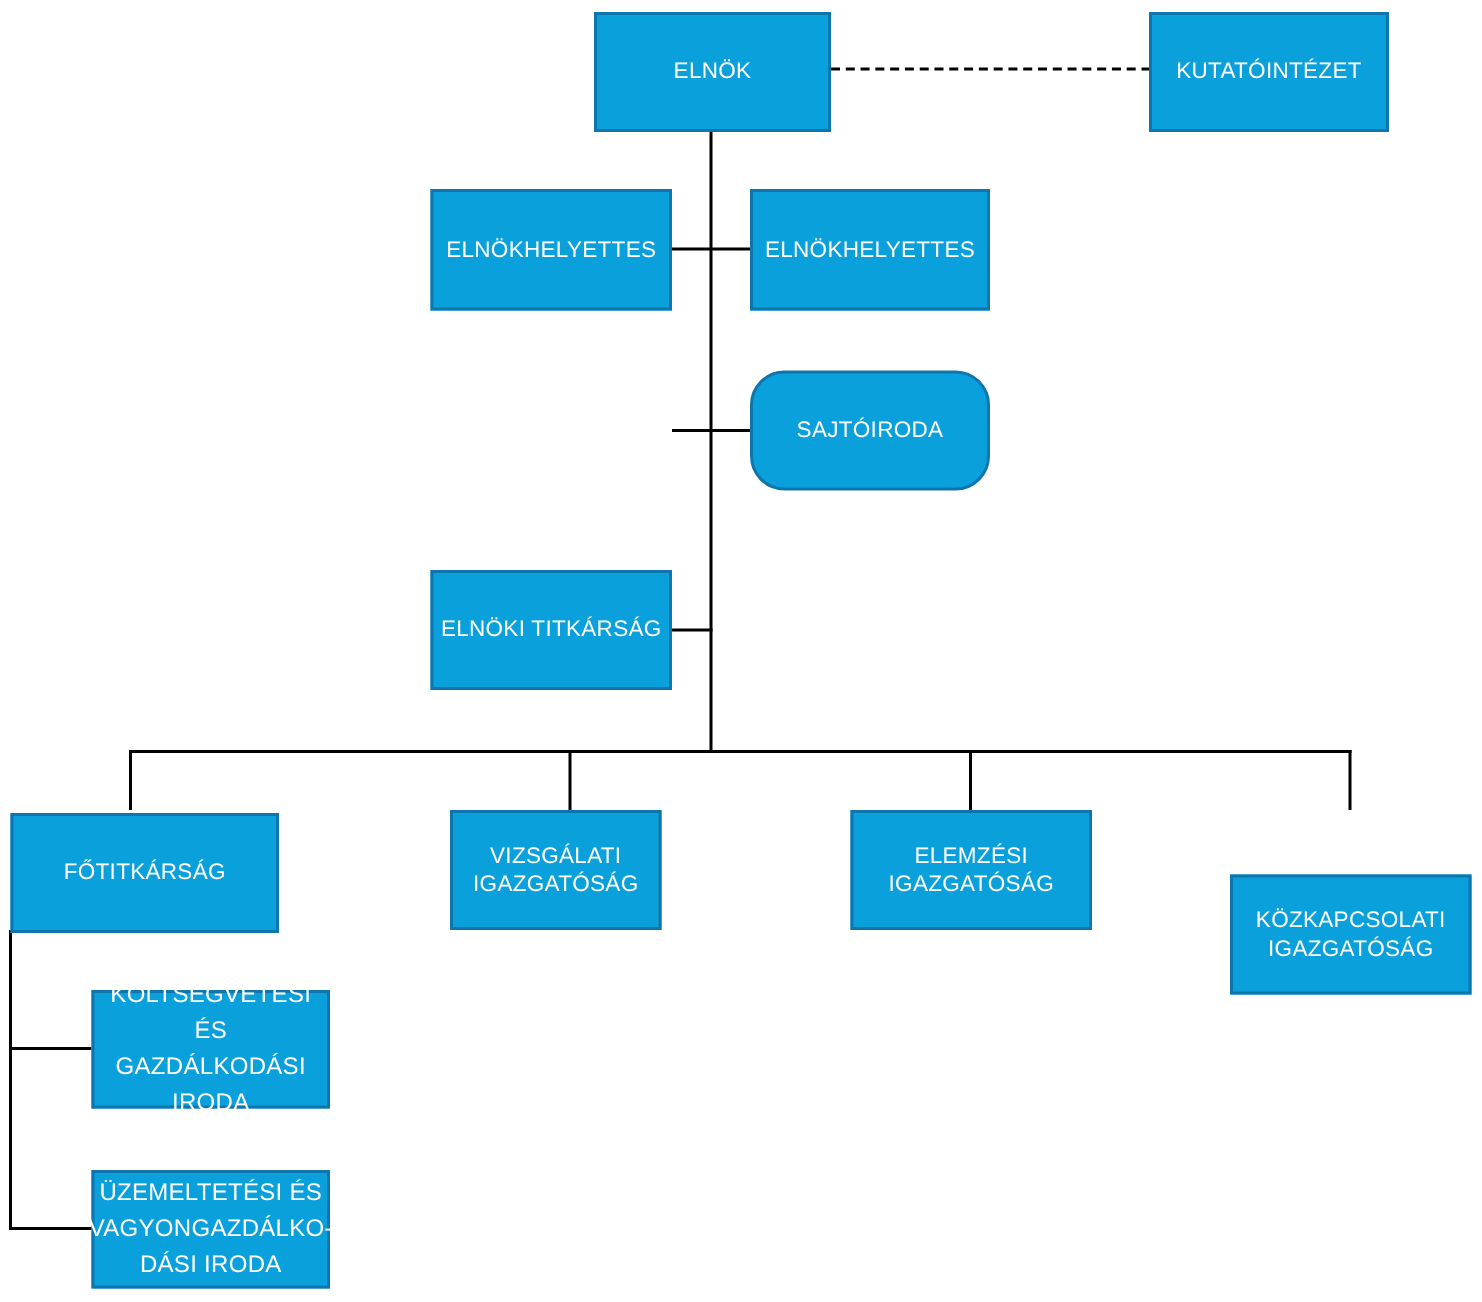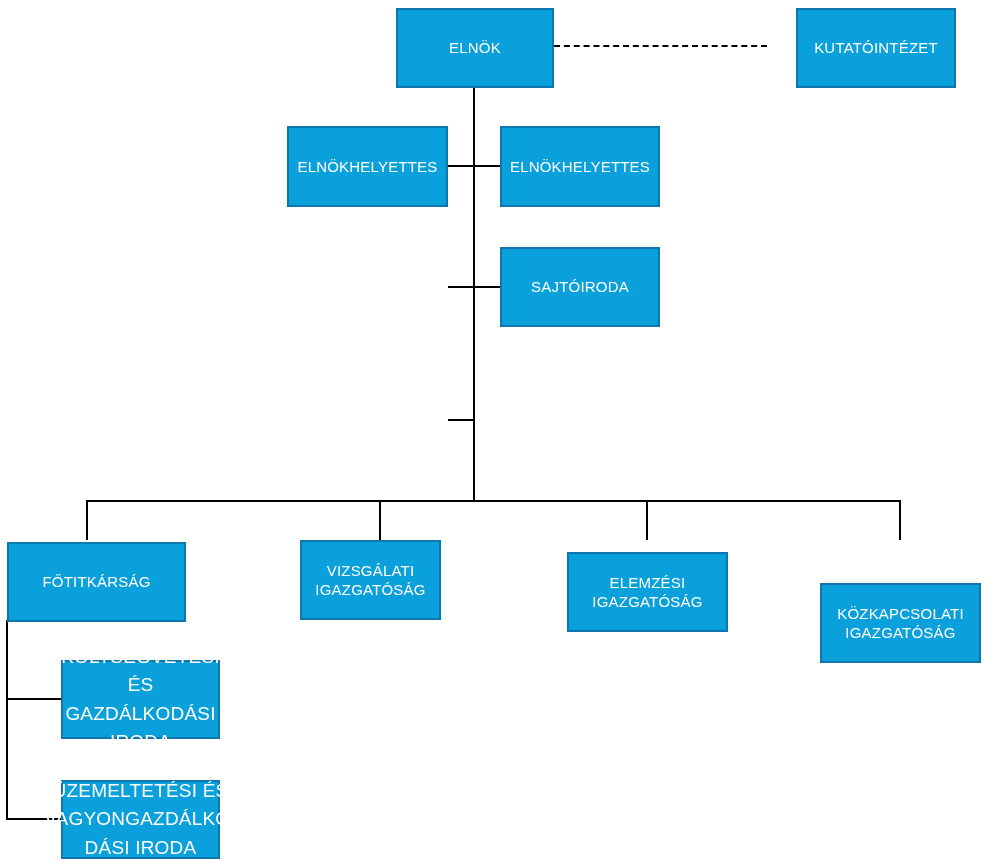--- a/index.html
+++ b/index.html
@@ -24,45 +24,45 @@
     display: flex;
     align-items: center;
     justify-content: center;
     text-align: center;
     font-size: 15px;
     line-height: 1.3;
     white-space: pre-line;
     letter-spacing: 0.2px;
   }
   .box.small {
-    font-size: 19px;
+    font-size: 16px;
     line-height: 1.5;
   }
   .line {
     position: absolute;
     background: var(--line, #000000);
   }
   .dashed {
     position: absolute;
     height: 0;
     border-top: 2px dashed var(--line, #000000);
     background: none;
   }
 
   
   .n-elnok          { left:396px; top:8px;   width:158px; height:80px; }
-  .n-kutato        { left:796px; top:8px;   width:160px; height:80px; }
+  .n-kutato        { left:766px; top:8px;   width:160px; height:80px; }
   .n-helyettes1    { left:287px; top:126px; width:161px; height:81px; }
   .n-helyettes2    { left:500px; top:126px; width:160px; height:81px; }
   .n-biztonsagi    { left:287px; top:247px; width:161px; height:80px; }
-  .n-sajto         { left:500px; top:247px; width:160px; height:80px; }
+  .n-sajto         { left:500px; top:247px; width:160px; height:80px;border-radius:23px; }
   .n-titkarsag     { left:287px; top:380px; width:161px; height:80px; }
   .n-fotitkarsag   { left:7px;   top:542px; width:179px; height:80px; }
   .n-vizsgalati    { left:300px; top:540px; width:141px; height:80px; }
-  .n-elemzesi      { left:567px; top:552px; width:161px; height:80px; }
+  .n-elemzesi      { left:567px; top:540px; width:161px; height:80px; }
   .n-kozkapcsolati { left:820px; top:540px; width:161px; height:80px;margin-top:43px; }
   .n-koltsegvetesi { left:61px;  top:660px; width:159px; height:79px; }
   .n-uzemeltetesi  { left:61px;  top:780px; width:159px; height:79px;text-align:center; }
 
   
   .l-dashed        { left:554px; top:45px;  width:213px; }
   .l-trunk         { left:473px; top:88px;  width:2px;   height:414px; }
   .l-row2          { left:448px; top:165px; width:52px;  height:2px; }
   .l-row3          { left:448px; top:286px; width:52px;  height:2px; }
   .l-row4          { left:448px; top:419px; width:27px;  height:2px; }
@@ -92,20 +92,21 @@
   <div class="line l-drop4"></div>
   <div class="line l-subvert"></div>
   <div class="line l-subconn1"></div>
   <div class="line l-subconn2"></div>
 
   <div class="box n-elnok">ELNÖK</div>
   <div class="box n-kutato">KUTATÓINTÉZET</div>
   <div class="box n-helyettes1">ELNÖKHELYETTES</div>
   <div class="box n-helyettes2">ELNÖKHELYETTES</div>
   <div class="box n-sajto">SAJTÓIRODA</div>
+  <div class="box n-titkarsag">ELNÖKI TITKÁRSÁG</div>
   <div class="box n-fotitkarsag">FŐTITKÁRSÁG</div>
   <div class="box n-vizsgalati">VIZSGÁLATI
 IGAZGATÓSÁG</div>
   <div class="box n-elemzesi">ELEMZÉSI
 IGAZGATÓSÁG</div>
   <div class="box n-kozkapcsolati">KÖZKAPCSOLATI
 IGAZGATÓSÁG</div>
   <div class="box small n-koltsegvetesi">KÖLTSÉGVETÉSI ÉS
 GAZDÁLKODÁSI IRODA</div>
   <div class="box small n-uzemeltetesi">ÜZEMELTETÉSI ÉS

